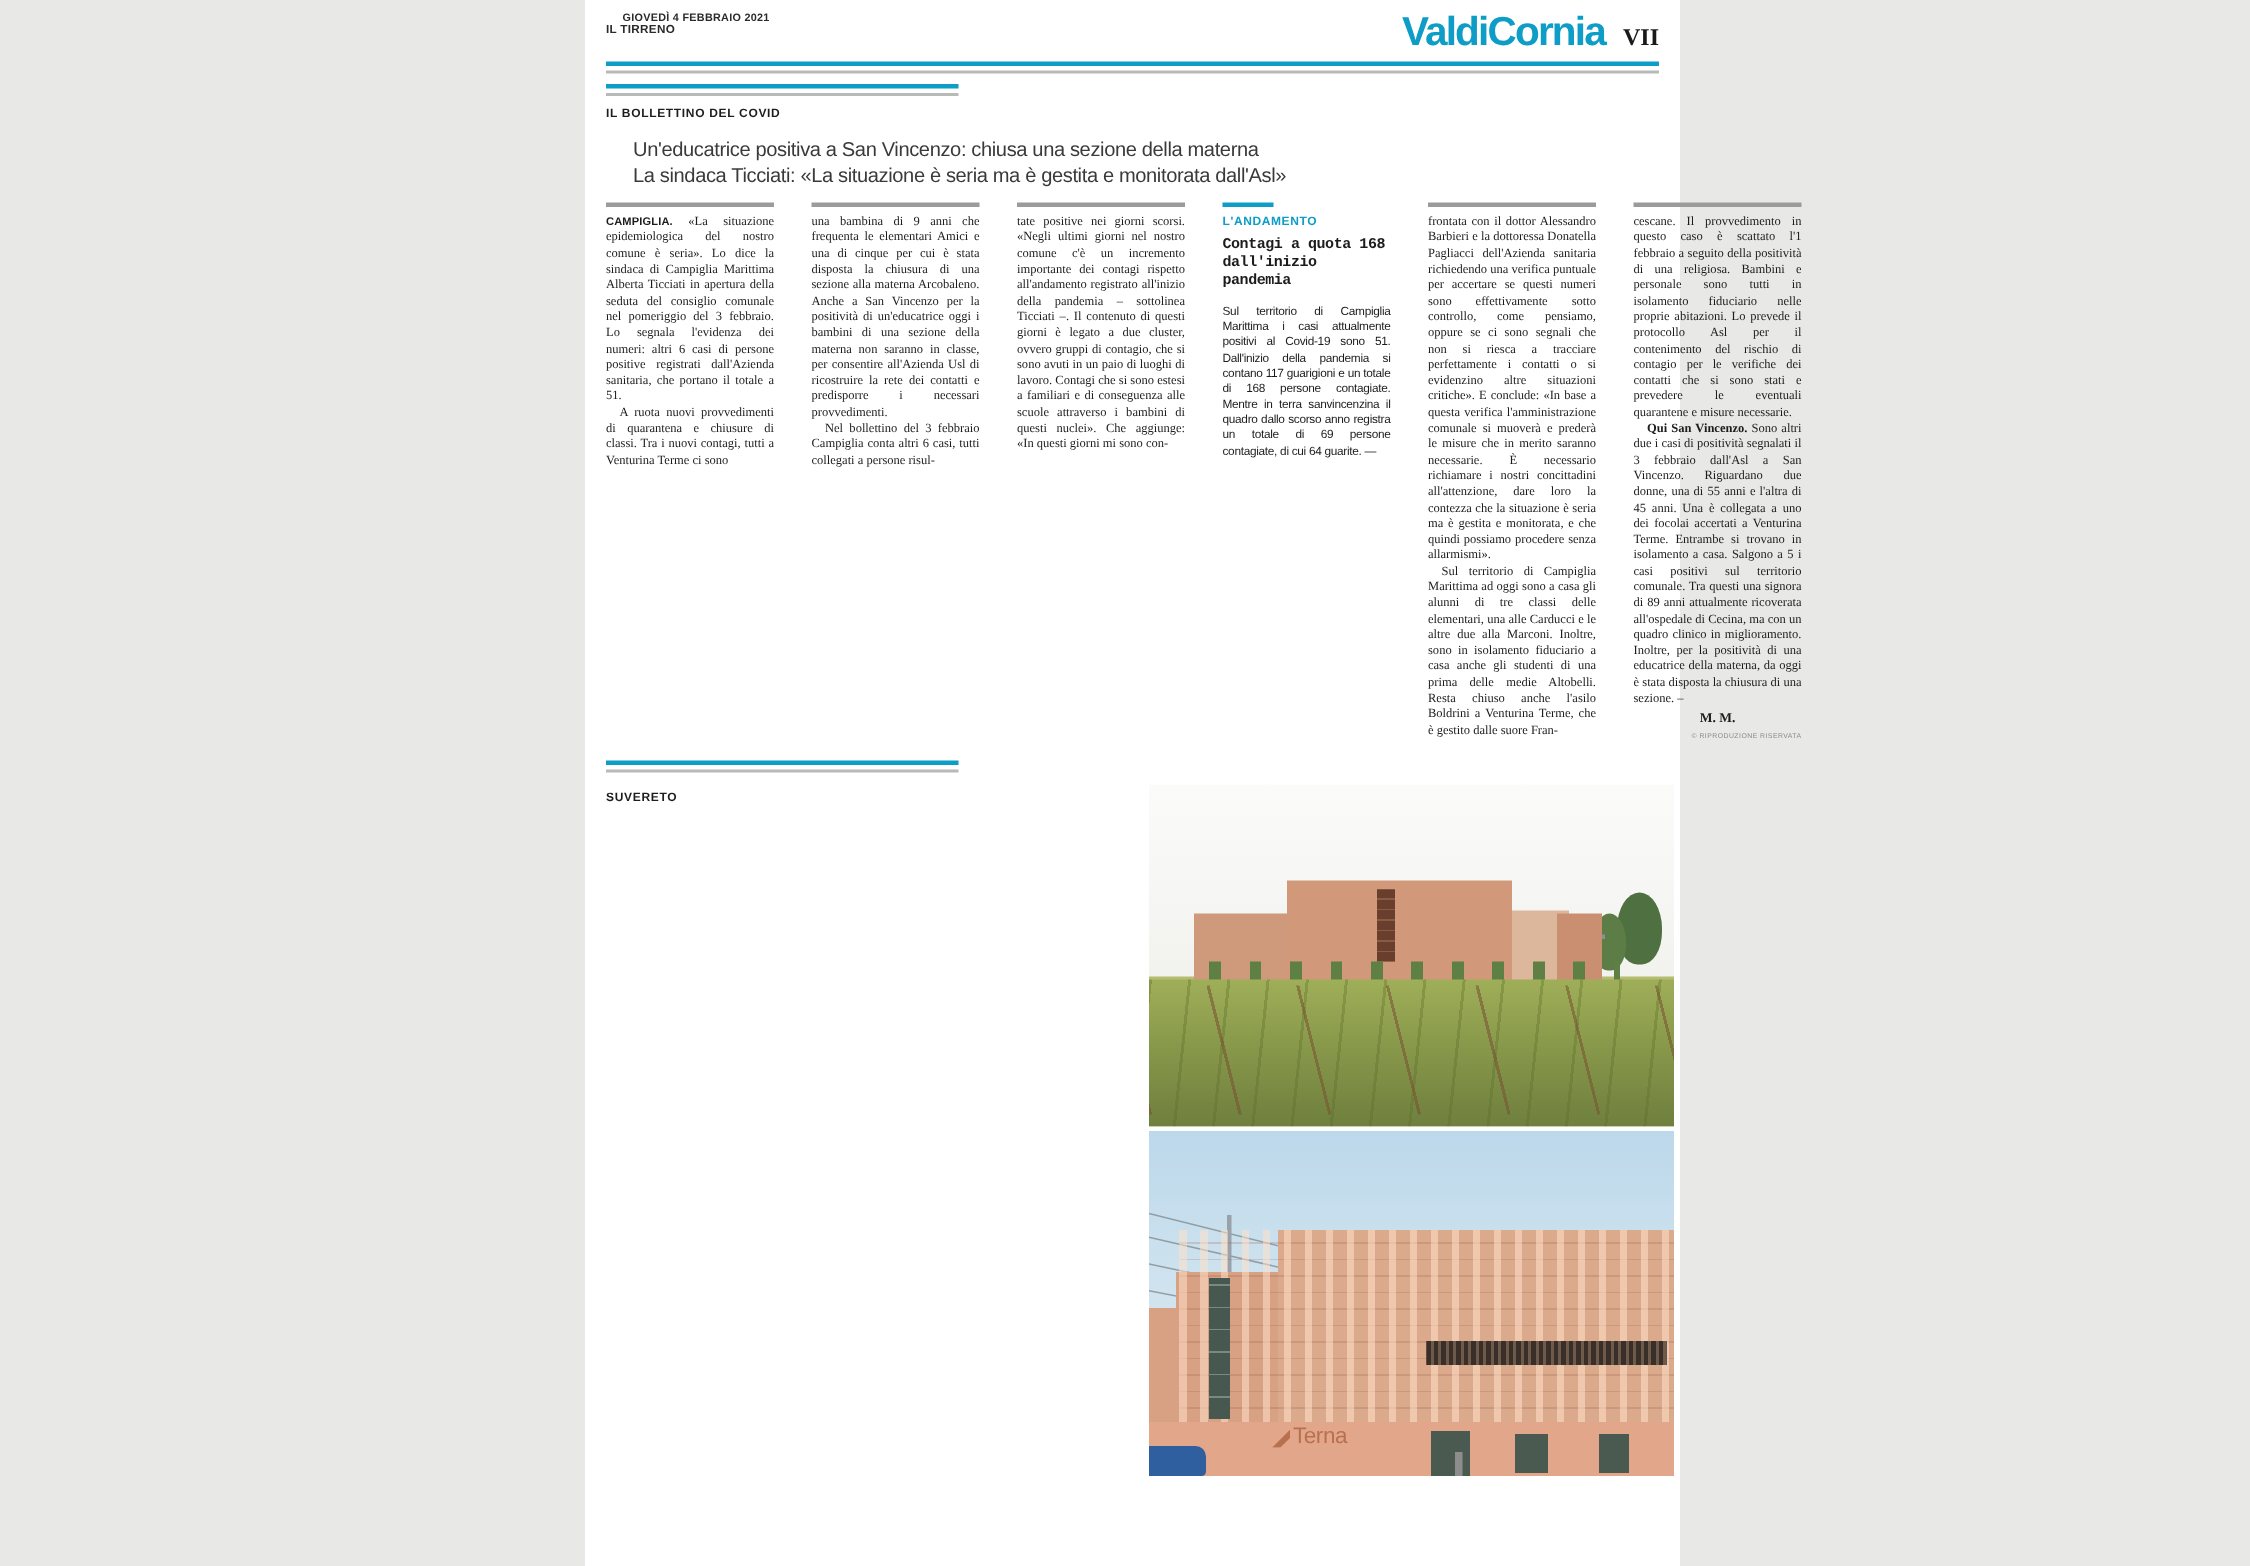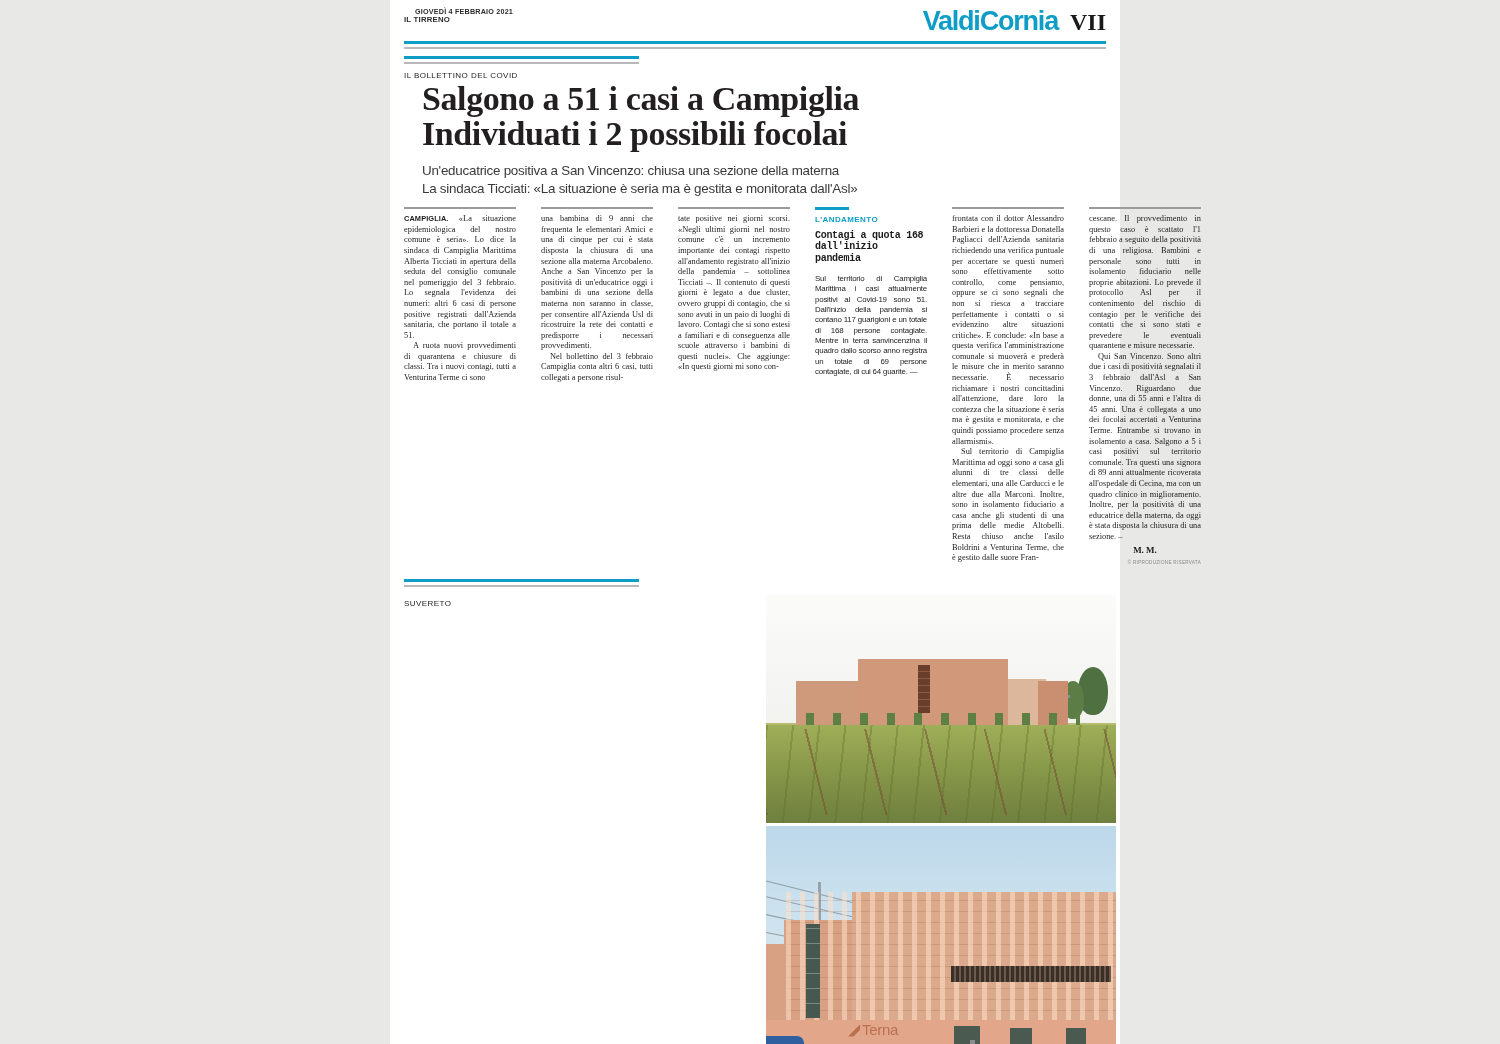--- a/index.html
+++ b/index.html
@@ -17,27 +17,27 @@
   }
 
   
   .masthead{display:flex;align-items:flex-start;justify-content:space-between;height:30px;}
   .mh-left{font-family:"Liberation Sans",sans-serif;line-height:1.12;}
   .mh-date{font-size:7.2px;font-weight:700;letter-spacing:.2px;color:#2b2b2b;margin-left:11px;}
   .mh-paper{font-size:7.8px;font-weight:700;letter-spacing:.2px;color:#2b2b2b;}
   .mh-right{display:flex;align-items:baseline;gap:12px;}
   .mh-section{font-family:"Liberation Sans",sans-serif;font-weight:700;font-size:27px;
     letter-spacing:-1.2px;color:#0d9dc6;line-height:1;}
-  .mh-page{font-family:"Liberation Serif",serif;font-weight:700;font-size:24px;color:#1a1a1a;line-height:1;}
+  .mh-page{font-family:"Liberation Serif",serif;font-weight:700;font-size:16px;color:#1a1a1a;line-height:1;}
 
   .rule-teal{height:3px;background:#0d9dc6;margin-top:3px;}
   .rule-grey{height:2px;background:#b9b9b9;margin-top:3px;}
 
   
-  .kicker{font-family:"Liberation Sans",sans-serif;font-weight:400;font-size:8px;
+  .kicker{font-family:"Liberation Sans",sans-serif;font-weight:700;font-size:8px;
     letter-spacing:.45px;color:#1d1d1d;margin-top:7px;}
   .kicker-rule{height:3px;background:#0d9dc6;width:100%;}
   .kicker-rule2{height:2px;background:#b9b9b9;margin-top:3px;}
 
   
   .hl-wrap{padding-left:18px;}
   h1.headline{
     font-family:"Liberation Serif",serif;font-weight:700;
     font-size:34px;line-height:1.02;color:#231f20;margin:2px 0 0 0;letter-spacing:-.4px;
   }
@@ -48,21 +48,21 @@
 
   
   .cols{display:flex;gap:25px;margin-top:10px;}
   .col{width:112px;flex:0 0 112px;}
   .col p{
     font-family:"Liberation Serif",serif;font-size:8.35px;line-height:1.27;
     text-align:justify;margin:0;color:#1c1c1c;hyphens:auto;
     text-justify:inter-word;
   }
   .col p + p{text-indent:9px;}
-  .col p b{font-weight:400;margin-top:46px;}
+  .col p b{font-weight:700;margin-top:46px;}
   .col .loc{font-family:"Liberation Sans",sans-serif;font-weight:700;font-size:7.4px;letter-spacing:.1px;}
 
   .col-rule{height:2.5px;background:#9b9b9b;margin-bottom:5px;}
 
   
   .boxcol{width:112px;flex:0 0 112px;}
   .box-rule{height:3px;background:#0d9dc6;width:34px;}
   .box-kicker{font-family:"Liberation Sans",sans-serif;font-weight:700;font-size:8px;
     color:#0d9dc6;letter-spacing:.4px;margin-top:5px;}
   .box-title{font-family:Liberation Mono, monospace;font-weight:700;font-size:10px;
@@ -130,24 +130,20 @@
   <div class="rule-teal"></div>
   <div class="rule-grey"></div>
 
   <div style="margin-top:7px;width:235px;">
     <div class="kicker-rule"></div>
     <div class="kicker-rule2"></div>
   </div>
   <div class="kicker">IL BOLLETTINO DEL COVID</div>
 
   <div class="hl-wrap">
-    <h1 class="headline">
-      <span>Salgono a 51 i casi a Campiglia</span><br>
-      <span>Individuati i 2 possibili focolai</span>
-    </h1>
     <div class="subhead">
       <div>Un'educatrice positiva a San Vincenzo: chiusa una sezione della materna</div>
       <div>La sindaca Ticciati: «La situazione è seria ma è gestita e monitorata dall'Asl»</div>
     </div>
   </div>
 
   <div class="cols">
 
     <div class="col">
       <div class="col-rule"></div>

